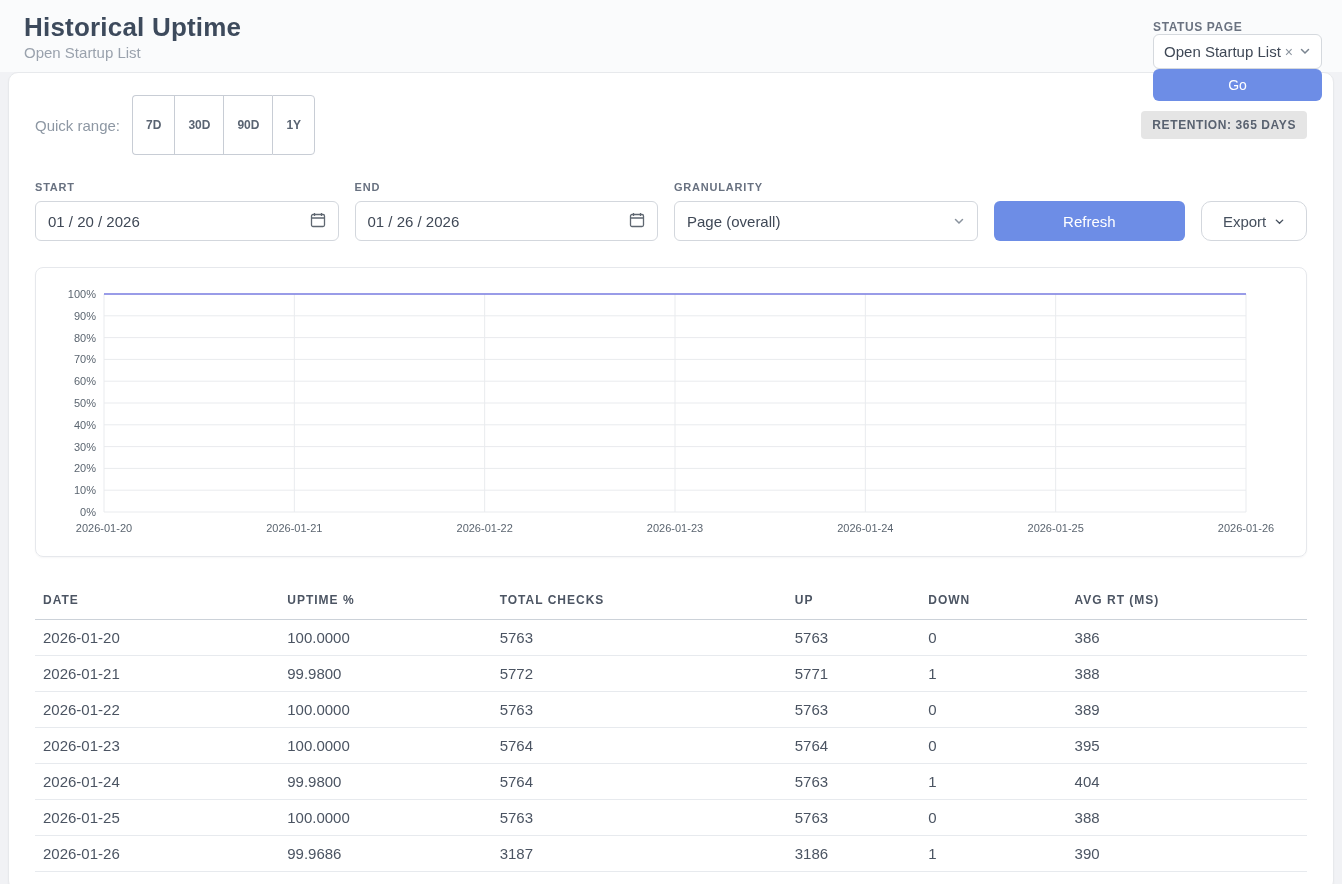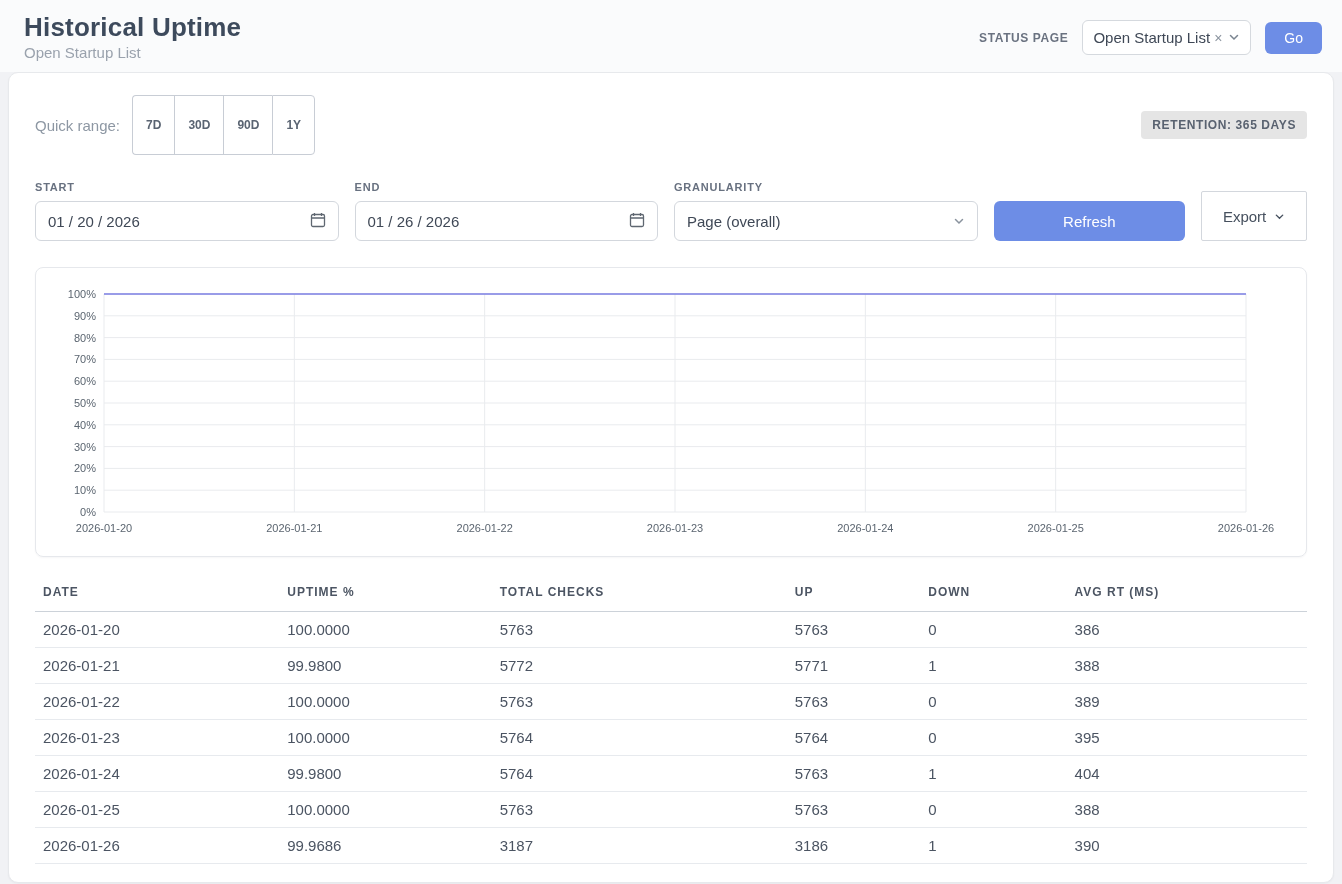--- a/index.html
+++ b/index.html
@@ -10,21 +10,21 @@
     color: #3f4856;
   }
 
   
   .page-header {
     display: flex; justify-content: space-between; align-items: flex-start;
     padding: 12px 20px 8px 24px; height: 72px; background: #fafbfc;
   }
   .page-title { font-size: 26px; font-weight: 700; color: #3d4a5c; letter-spacing: .2px; line-height: 30px; }
   .page-subtitle { font-size: 15px; color: #9aa2ad; margin-top: 2px; }
-  .header-right { display: flex; align-items: center; gap: 14px; padding-top: 8px; }
+  .header-right { display: flex; padding-top: 8px; flex-direction: column; }
   .status-label { font-size: 12px; font-weight: 700; color: #6a7280; letter-spacing: .6px; }
   .select-box {
     display: flex; align-items: center; gap: 6px; background: #fff;
     border: 1px solid #d5d9de; border-radius: 6px; padding: 8px 10px;
     font-size: 15px; color: #3f4856; cursor: pointer; min-width: 162px;
   }
   .select-box .clear-x { color: #8a939e; font-size: 14px; margin-left: -2px; cursor: pointer; }
   .btn-blue {
     background: #6d8de6; color: #fff; border: none; border-radius: 6px;
     font-size: 14px; padding: 8px 19px; cursor: pointer;
@@ -63,38 +63,38 @@
   .input-box {
     height: 40px; border: 1px solid #d3d7dd; border-radius: 6px; background: #fff;
     display: flex; align-items: center; justify-content: space-between;
     padding: 0 12px; font-size: 15px; color: #3f4856; cursor: pointer;
   }
   .btn-refresh {
     width: 192px; height: 40px; background: #6d8de6; border: none; border-radius: 6px;
     color: #fff; font-size: 15px; cursor: pointer; font-family: "Liberation Sans", sans-serif;
   }
   .btn-export {
-    width: 106px; height: 50px; background: #fff; border: 1px solid #d3d7dd; border-radius: 2px;
+    width: 106px; height: 40px; background: #fff; border: 1px solid #d3d7dd; border-radius: 10px;
     color: #46505e; font-size: 15px; cursor: pointer; display: flex; align-items: center;
     justify-content: center; gap: 8px; font-family: "Liberation Sans", sans-serif;
   }
 
   
   .chart-card {
     margin-top: 26px; border: 1px solid #e6e8ec; border-radius: 8px;
     padding: 18px 22px 12px; box-shadow: 0 1px 2px rgba(16,24,40,.04);
   }
   .chart-head { display: flex; justify-content: space-between; align-items: center; margin-bottom: 16px; }
   .chart-title { font-size: 15px; font-weight: 700; color: #3f4a59; }
   .chart-legend { font-size: 15px; color: #9aa4b0; }
   #chart-svg { display: block; width: 100%; height: 258px; overflow: visible; }
   #chart-svg text { font-family: "Liberation Sans", sans-serif; font-size: 11px; fill: #5b6570; }
 
   
-  .uptime-table { width: 100%; border-collapse: collapse; margin-top: 20px; }
+  .uptime-table { width: 100%; border-collapse: collapse; margin-top: 28px; }
   .uptime-table th {
     text-align: left; font-size: 12px; font-weight: 700; color: #4c5563;
     letter-spacing: 1px; padding: 8px 8px 12px; border-bottom: 1px solid #ccd2d9;
   }
   .uptime-table td {
     font-size: 15px; color: #4b5462; padding: 9px 8px; border-bottom: 1px solid #e7eaee;
   }
 </style>
 </head>
 <body>

